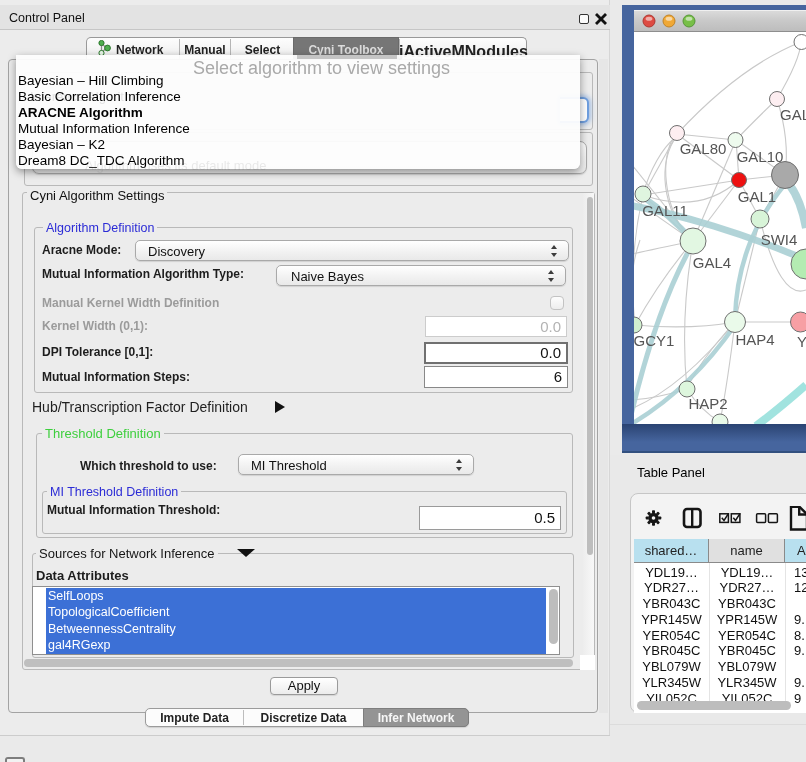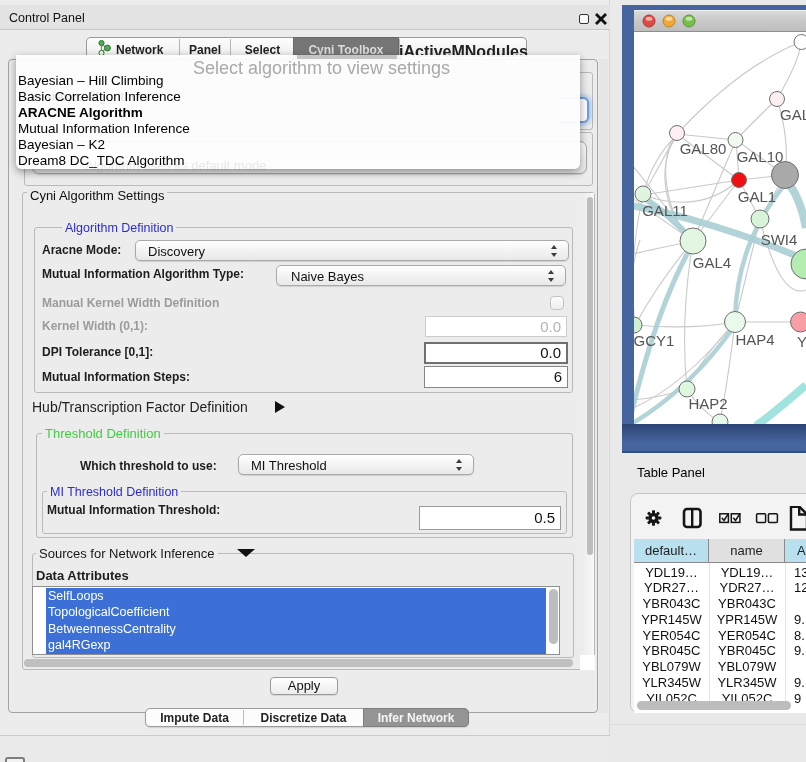--- a/index.html
+++ b/index.html
@@ -56,41 +56,41 @@
     <div class="abs" style="left:399px; top:39px; width:1px; height:20px; background:#b5b5b5;"></div>
     <svg class="abs" style="left:98px; top:40px;" width="14" height="16" viewBox="0 0 14 16">
       <line x1="3.5" y1="3.5" x2="8.5" y2="8" stroke="#8b8b8b" stroke-width="1.3"></line>
       <line x1="3.5" y1="12.5" x2="8.5" y2="8" stroke="#8b8b8b" stroke-width="1.3"></line>
       <line x1="3.5" y1="3.5" x2="3.5" y2="12.5" stroke="#8b8b8b" stroke-width="1.3"></line>
       <circle cx="3.5" cy="3" r="2.6" fill="#4fae4f" stroke="#2d7a2d"></circle>
       <circle cx="9.5" cy="8" r="2.9" fill="#4fae4f" stroke="#2d7a2d"></circle>
       <circle cx="3.5" cy="13" r="2.6" fill="#e9f6e9" stroke="#2d7a2d"></circle>
     </svg>
     <div class="abs" style="left:116px; top:43px; font-size:12px; font-weight:bold; color:#222;">Network</div>
-    <div class="abs" style="left:179px; top:43px; width:52px; text-align:center; font-size:12px; font-weight:bold; color:#222;">Panel</div>
+    <div class="abs" style="left:179px; top:43px; width:52px; text-align:center; font-size:12px; font-weight:bold; color:#222;">Manual</div>
     <div class="abs" style="left:231px; top:43px; width:63px; text-align:center; font-size:12px; font-weight:bold; color:#222;">Select</div>
     <div class="abs" style="left:293px; top:43px; width:106px; text-align:center; font-size:12px; font-weight:bold; color:#dcdcdc;">Cyni Toolbox</div>
     <div class="abs" style="left:399px; top:43px; width:128px; text-align:center; font-size:16px; font-weight:bold; color:#222;">jActiveMNodules</div>
   </div>
 
   <div class="abs" style="left:599px; top:59px; width:9px; height:654px; background:#e6e6e6;"></div>
 
   <div id="ghosts">
     <div class="grp" style="left:24px; top:72px; width:569px; height:58px;"></div>
     <div class="abs" style="left:560px; top:97px; width:29px; height:26px; border:2px solid #6f9ede; border-radius:0 6px 6px 0; border-left:none; background:#fff; box-shadow:0 0 4px 2px rgba(100,150,220,0.5);"></div>
     <div class="grp" style="left:24px; top:132px; width:569px; height:54px;"></div>
     <div class="combo" style="left:32px; top:141px; width:555px; height:33px; border-radius:7px;"></div>
   </div>
 
   <div class="grp" style="left:22px; top:192px; width:573px; height:478px;"></div>
   <div class="grptitle" style="left:27px; top:188px; color:#111;">Cyni Algorithm Settings</div>
 
   <div id="algodef">
     <div class="grp" style="left:34px; top:227px; width:539px; height:166px;"></div>
-    <div class="grptitle" style="left:62px; top:221px; font-size:12.5px; color:#2b2bd6;">Algorithm Definition</div>
+    <div class="grptitle" style="left:43px; top:221px; font-size:12.5px; color:#2b2bd6;">Algorithm Definition</div>
 
     <div class="lbl" style="left:42px; top:243px;">Aracne Mode:</div>
     <div class="combo" style="left:135px; top:240px; width:434px; height:21px;">
       <div class="ct">Discovery</div>
         <div class="updown"></div>
     </div>
 
     <div class="lbl" style="left:42px; top:267px;">Mutual Information Algorithm Type:</div>
     <div class="combo" style="left:276px; top:265px; width:290px; height:21px;">
       <div class="ct" style="left:14px;">Naive Bayes</div>
@@ -304,21 +304,21 @@
         <rect x="112.6" y="7.8" width="9" height="8.8" rx="1"></rect>
         <rect x="124.4" y="7.8" width="9" height="8.8" rx="1"></rect>
       </g>
       <g stroke="#151515" stroke-width="2.4" fill="none">
         <path d="M147 0.8 h8.5 l7.5 7.5 v15.2 h-16 z"></path>
         <path d="M155.2 1.2 v7.3 h7.5"></path>
       </g>
     </svg>
 
     <div class="abs" style="left:634px; top:539px; width:172px; height:174px; background:#ffffff; overflow:hidden;">
-      <div class="abs" style="left:0; top:0; width:75px; height:24px; background:#b8e0ef; border-right:1px solid #8a8a8a; border-bottom:1px solid #8a8a8a; text-align:center; font-size:13px; color:#222; line-height:23px;">default…</div>
+      <div class="abs" style="left:0; top:0; width:75px; height:24px; background:#b8e0ef; border-right:1px solid #8a8a8a; border-bottom:1px solid #8a8a8a; text-align:center; font-size:13px; color:#222; line-height:23px;">shared…</div>
       <div class="abs" style="left:75px; top:0; width:76px; height:24px; background:#e0e0e0; border-right:1px solid #8a8a8a; border-bottom:1px solid #8a8a8a; text-align:center; font-size:13px; color:#222; line-height:23px;">name</div>
       <div class="abs" style="left:151px; top:0; width:21px; height:24px; background:#b8e0ef; border-bottom:1px solid #8a8a8a; font-size:13px; color:#222; line-height:23px; padding-left:12px;">A</div>
       <div class="abs" style="left:75px; top:24px; width:1px; height:140px; background:#e4e4e4;"></div>
       <div class="abs" style="left:151px; top:24px; width:1px; height:140px; background:#e4e4e4;"></div>
       <div id="trows" class="abs" style="left:0; top:25.5px; width:172px; font-size:13px; color:#111;">
         <div class="trow"><span>YDL19…</span><span>YDL19…</span><span>13</span></div>
         <div class="trow"><span>YDR27…</span><span>YDR27…</span><span>12</span></div>
         <div class="trow"><span>YBR043C</span><span>YBR043C</span><span></span></div>
         <div class="trow"><span>YPR145W</span><span>YPR145W</span><span>9.</span></div>
         <div class="trow"><span>YER054C</span><span>YER054C</span><span>8.</span></div>

